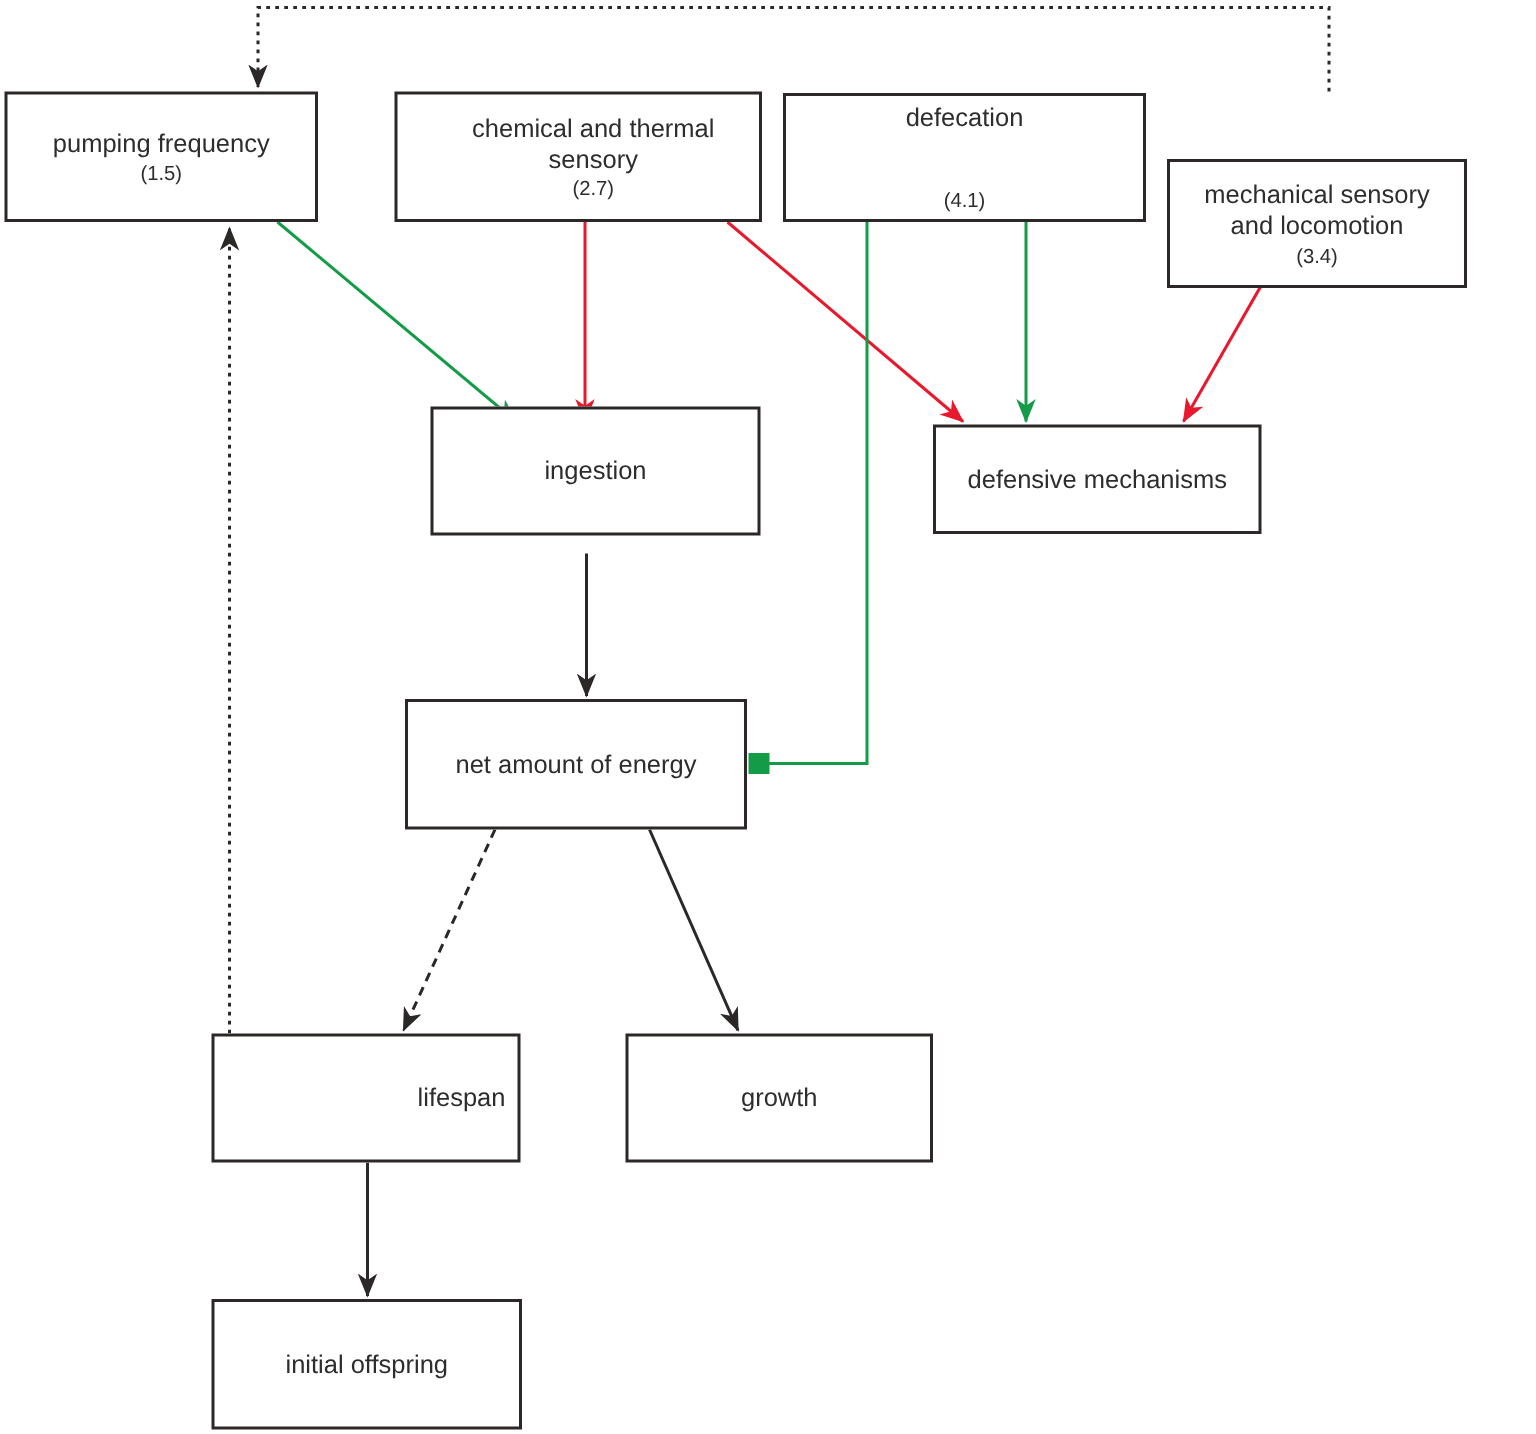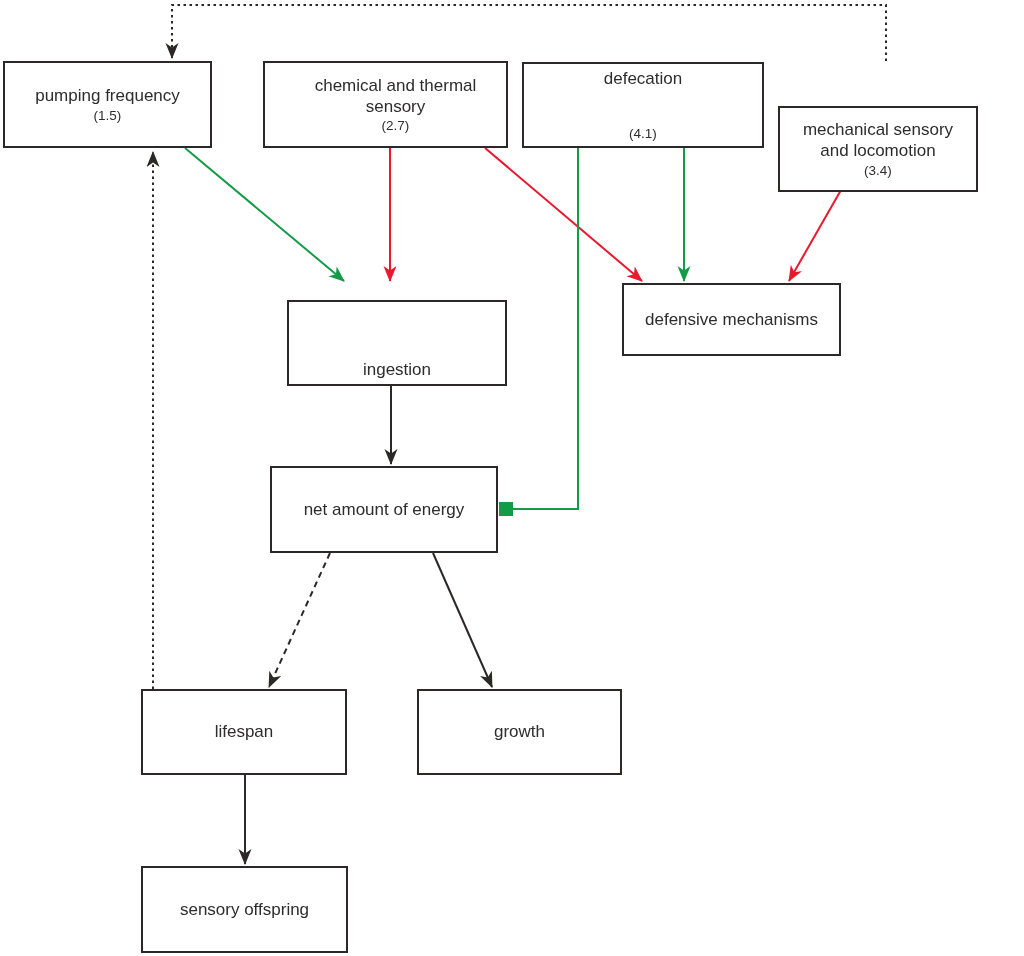--- a/index.html
+++ b/index.html
@@ -59,24 +59,24 @@
     margin-top: 1px;
   }
   .node-chemical  .label { max-width: 185px; }
   .node-mechanical .label { max-width: 190px; }
 
   
   .node-pumping    { left: 3px;   top: 61px;  width: 209px; height: 87px; }
   .node-chemical   { left: 263px; top: 61px;  width: 245px; height: 87px; padding-left: 28px; }
   .node-defecation { left: 522px; top: 62px;  width: 242px; height: 86px; gap: 36px; }
   .node-mechanical { left: 778px; top: 62px;  width: 200px; height: 86px; margin-top: 44px; }
-  .node-ingestion  { left: 287px; top: 300px; width: 220px; height: 86px; justify-content: flex-end; }
+  .node-ingestion  { left: 287px; top: 271px; width: 220px; height: 86px; }
   .node-defensive  { left: 622px; top: 283px; width: 219px; height: 73px; }
   .node-energy     { left: 270px; top: 466px; width: 228px; height: 87px; }
-  .node-lifespan   { left: 141px; top: 689px; width: 206px; height: 86px; }
+  .node-lifespan   { left: 141px; top: 689px; width: 206px; height: 86px; align-items: flex-end; }
   .node-growth     { left: 417px; top: 689px; width: 205px; height: 86px; justify-content: center; }
   .node-offspring  { left: 141px; top: 866px; width: 207px; height: 87px; }
 </style>
 </head>
 <body>
 
 <div id="canvas">
 
   <svg id="edges" viewBox="0 0 1024 956" xmlns="http://www.w3.org/2000/svg">
     <defs>
@@ -151,16 +151,16 @@
 
   <div class="node node-lifespan">
     <span class="label">lifespan</span>
   </div>
 
   <div class="node node-growth">
     <span class="label">growth</span>
   </div>
 
   <div class="node node-offspring">
-    <span class="label">sensory offspring</span>
+    <span class="label">initial offspring</span>
   </div>
 
 </div>
 
 </body></html>

